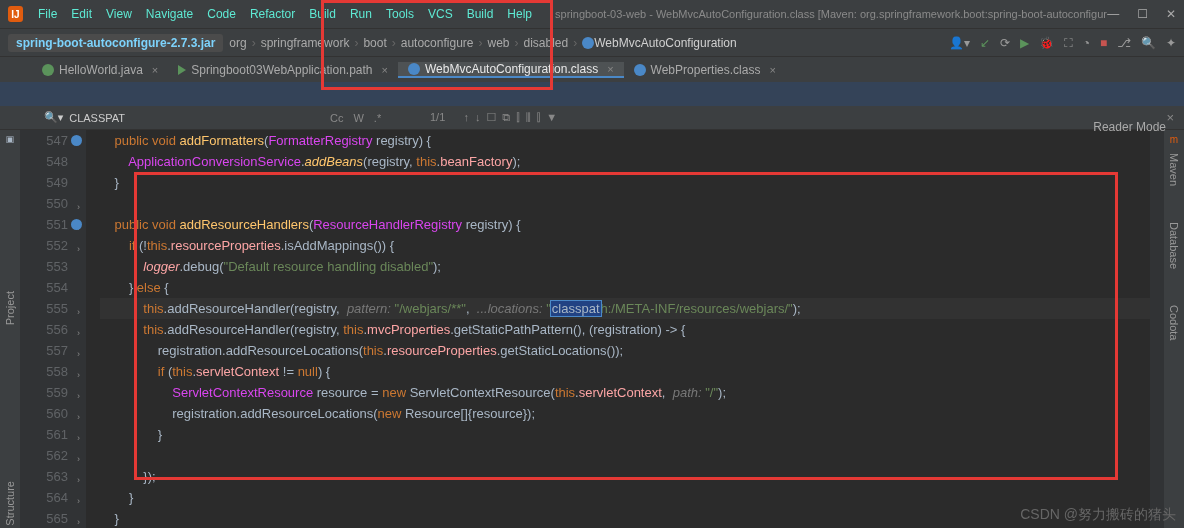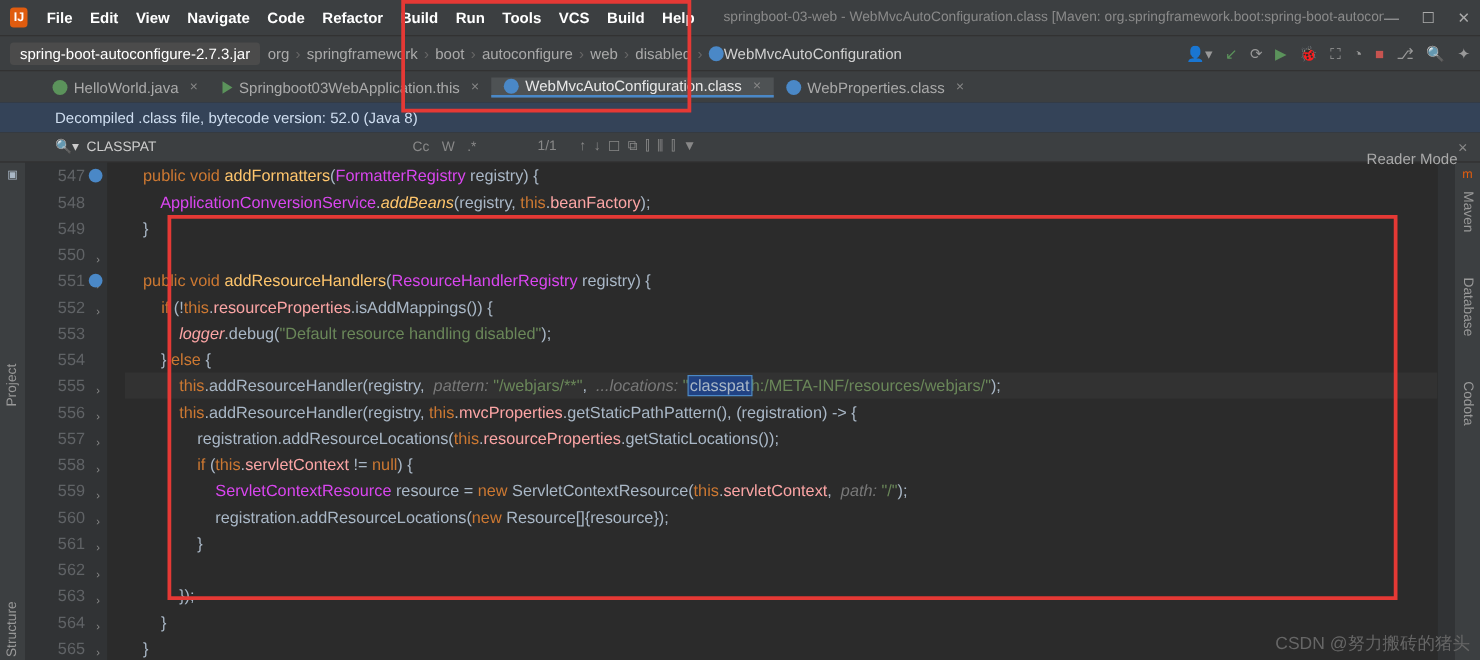--- a/index.html
+++ b/index.html
@@ -1,25 +1,25 @@
 <!DOCTYPE html>
 <html><head>
 <meta charset="utf-8">
 <style>
 * { margin:0; padding:0; box-sizing:border-box; font-family:"Segoe UI",Arial,sans-serif; }
 body { background:#2b2b2b; color:#a9b7c6; font-size:12px; overflow:hidden; width:1184px; height:528px; position:relative; }
 .titlebar { height:28px; background:#3c3f41; display:flex; align-items:center; padding:0 8px; font-size:12px; }
 .titlebar .logo { width:16px; height:16px; background:#e05c0f; border-radius:3px; margin-right:8px; display:flex; align-items:center; justify-content:center; font-size:10px; font-weight:bold; color:#fff; }
 .titlebar .menus { display:flex; gap:0; }
-.titlebar .menus span { padding:0 7px; color:#ffffff; cursor:default;font-weight:bold; }
+.titlebar .menus span { padding:0 7px; color:#5eead4; cursor:default; }
 .titlebar .title-text { margin-left:16px; color:#8a8a8a; font-size:11px; white-space:nowrap; overflow:hidden; }
 .titlebar .win-controls { margin-left:auto; display:flex; gap:18px; color:#aaa; }
 .win-controls span { cursor:default; }
 .breadcrumb-row { height:28px; background:#3c3f41; display:flex; align-items:center; padding:0 8px; font-size:12px; border-top:1px solid #323232; }
-.bc-jar { background:#4b4b4b; padding:2px 8px; border-radius:3px; color:#ffffff; margin-right:6px; }
+.bc-jar { background:#4b4b4b; padding:2px 8px; border-radius:3px; color:#7dd3fc; margin-right:6px;font-weight:bold; }
 .bc-item { color:#aaa; }
 .bc-sep { color:#666; margin:0 5px; }
 .bc-item.active { color:#d0d0d0; }
 .breadcrumb-row .right-icons { margin-left:auto; display:flex; gap:10px; align-items:center; }
 .right-icons .runsel { background:#3c5131; padding:2px 8px; border-radius:3px; display:flex; align-items:center; gap:4px; color:#c5e1a5; }
 .tabs-row { height:26px; background:#3c3f41; display:flex; align-items:center; padding-left:32px; font-size:12px; border-top:1px solid #323232; }
 .tab { display:flex; align-items:center; padding:0 10px; color:#aaa; gap:5px; }
 .tab.active { background:#4e5254; color:#e8e8e8; border-bottom:2px solid #4a88c7; }
 .tab .close { color:#888; margin-left:4px; font-size:11px; }
 .ficon { width:12px; height:12px; display:inline-block; }
@@ -123,37 +123,36 @@
 </div>
 
 <div class="tabs-row">
   <div class="tab">
       <span class="ficon java"></span>
       <span>HelloWorld.java</span>
       <span class="close">×</span>
     </div>
   <div class="tab">
       <span class="ficon play"></span>
-      <span>Springboot03WebApplication.this</span>
+      <span>Springboot03WebApplication.path</span>
       <span class="close">×</span>
     </div>
   <div class="tab active">
       <span class="ficon class"></span>
       <span>WebMvcAutoConfiguration.class</span>
       <span class="close">×</span>
     </div>
   <div class="tab">
       <span class="ficon class"></span>
       <span>WebProperties.class</span>
       <span class="close">×</span>
     </div>
 </div>
 
 <div class="info-row">
-  <span>Decompiled .class file, bytecode version: 52.0 (Java 8)</span>
 </div>
 
 <div class="search-row">
   <span class="searchfield">
       <span>🔍▾</span>
       <span>CLASSPAT</span>
     </span>
   <div class="icons-right">
     <span>Cc</span>
     <span>W</span>

